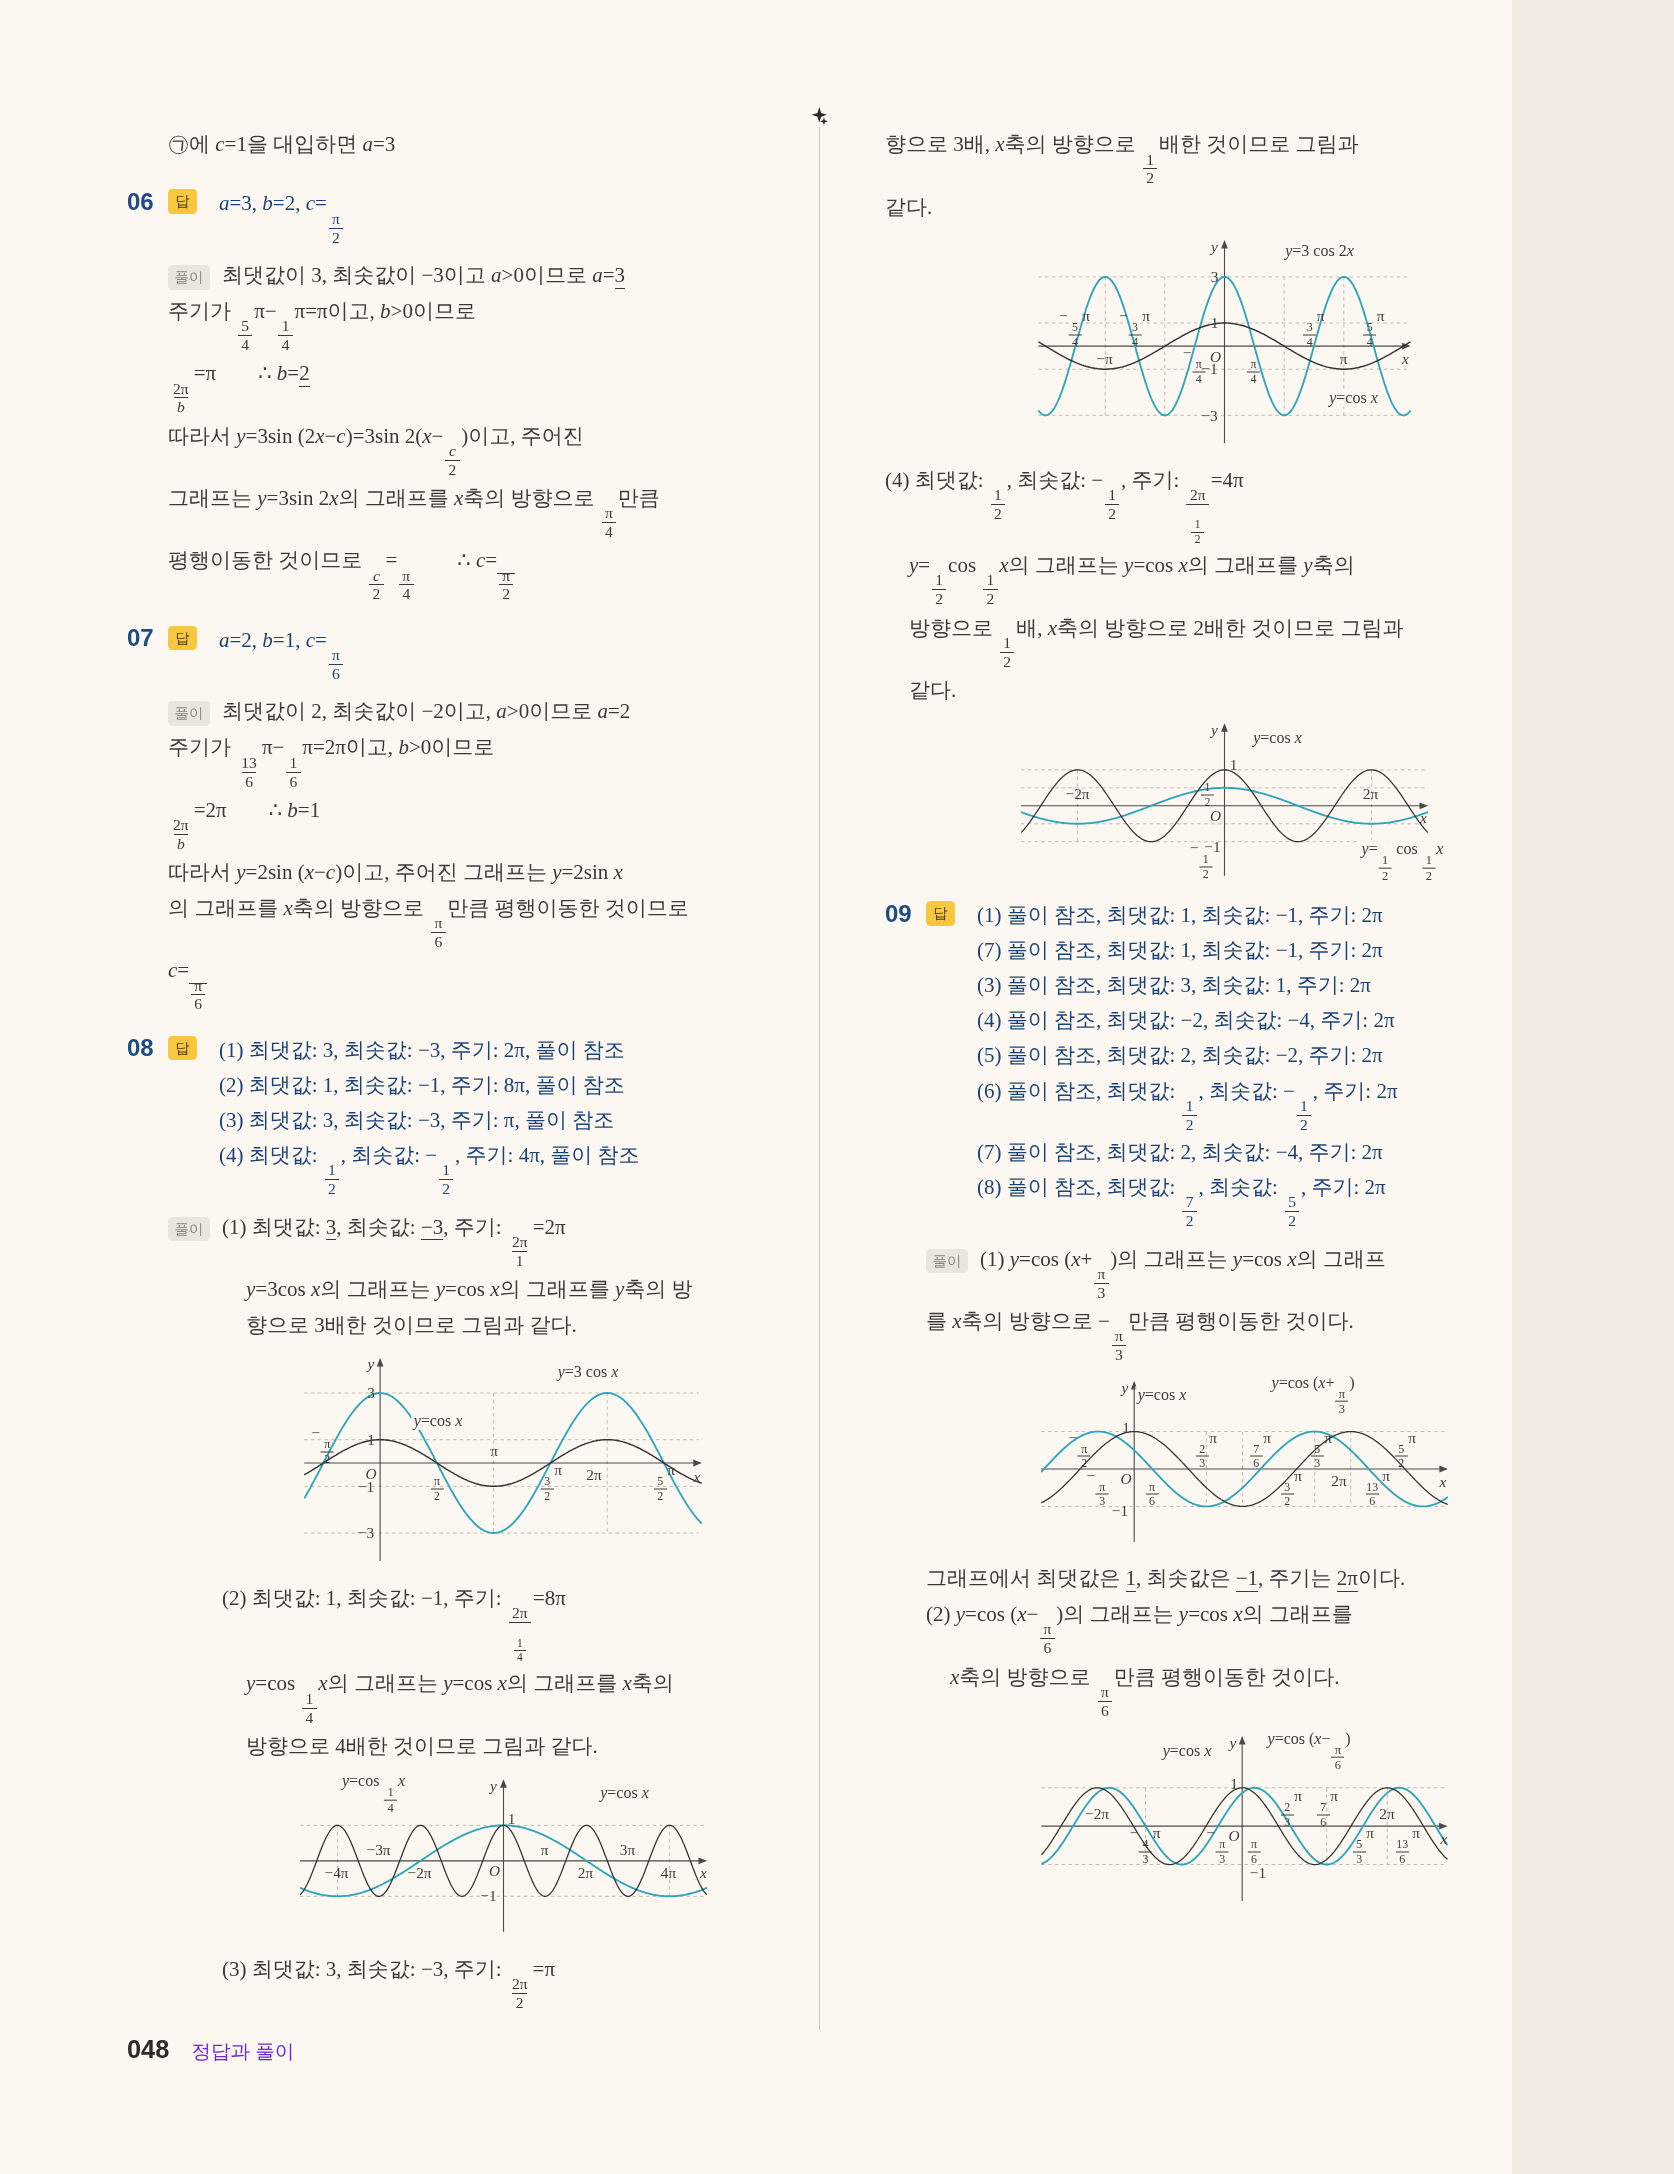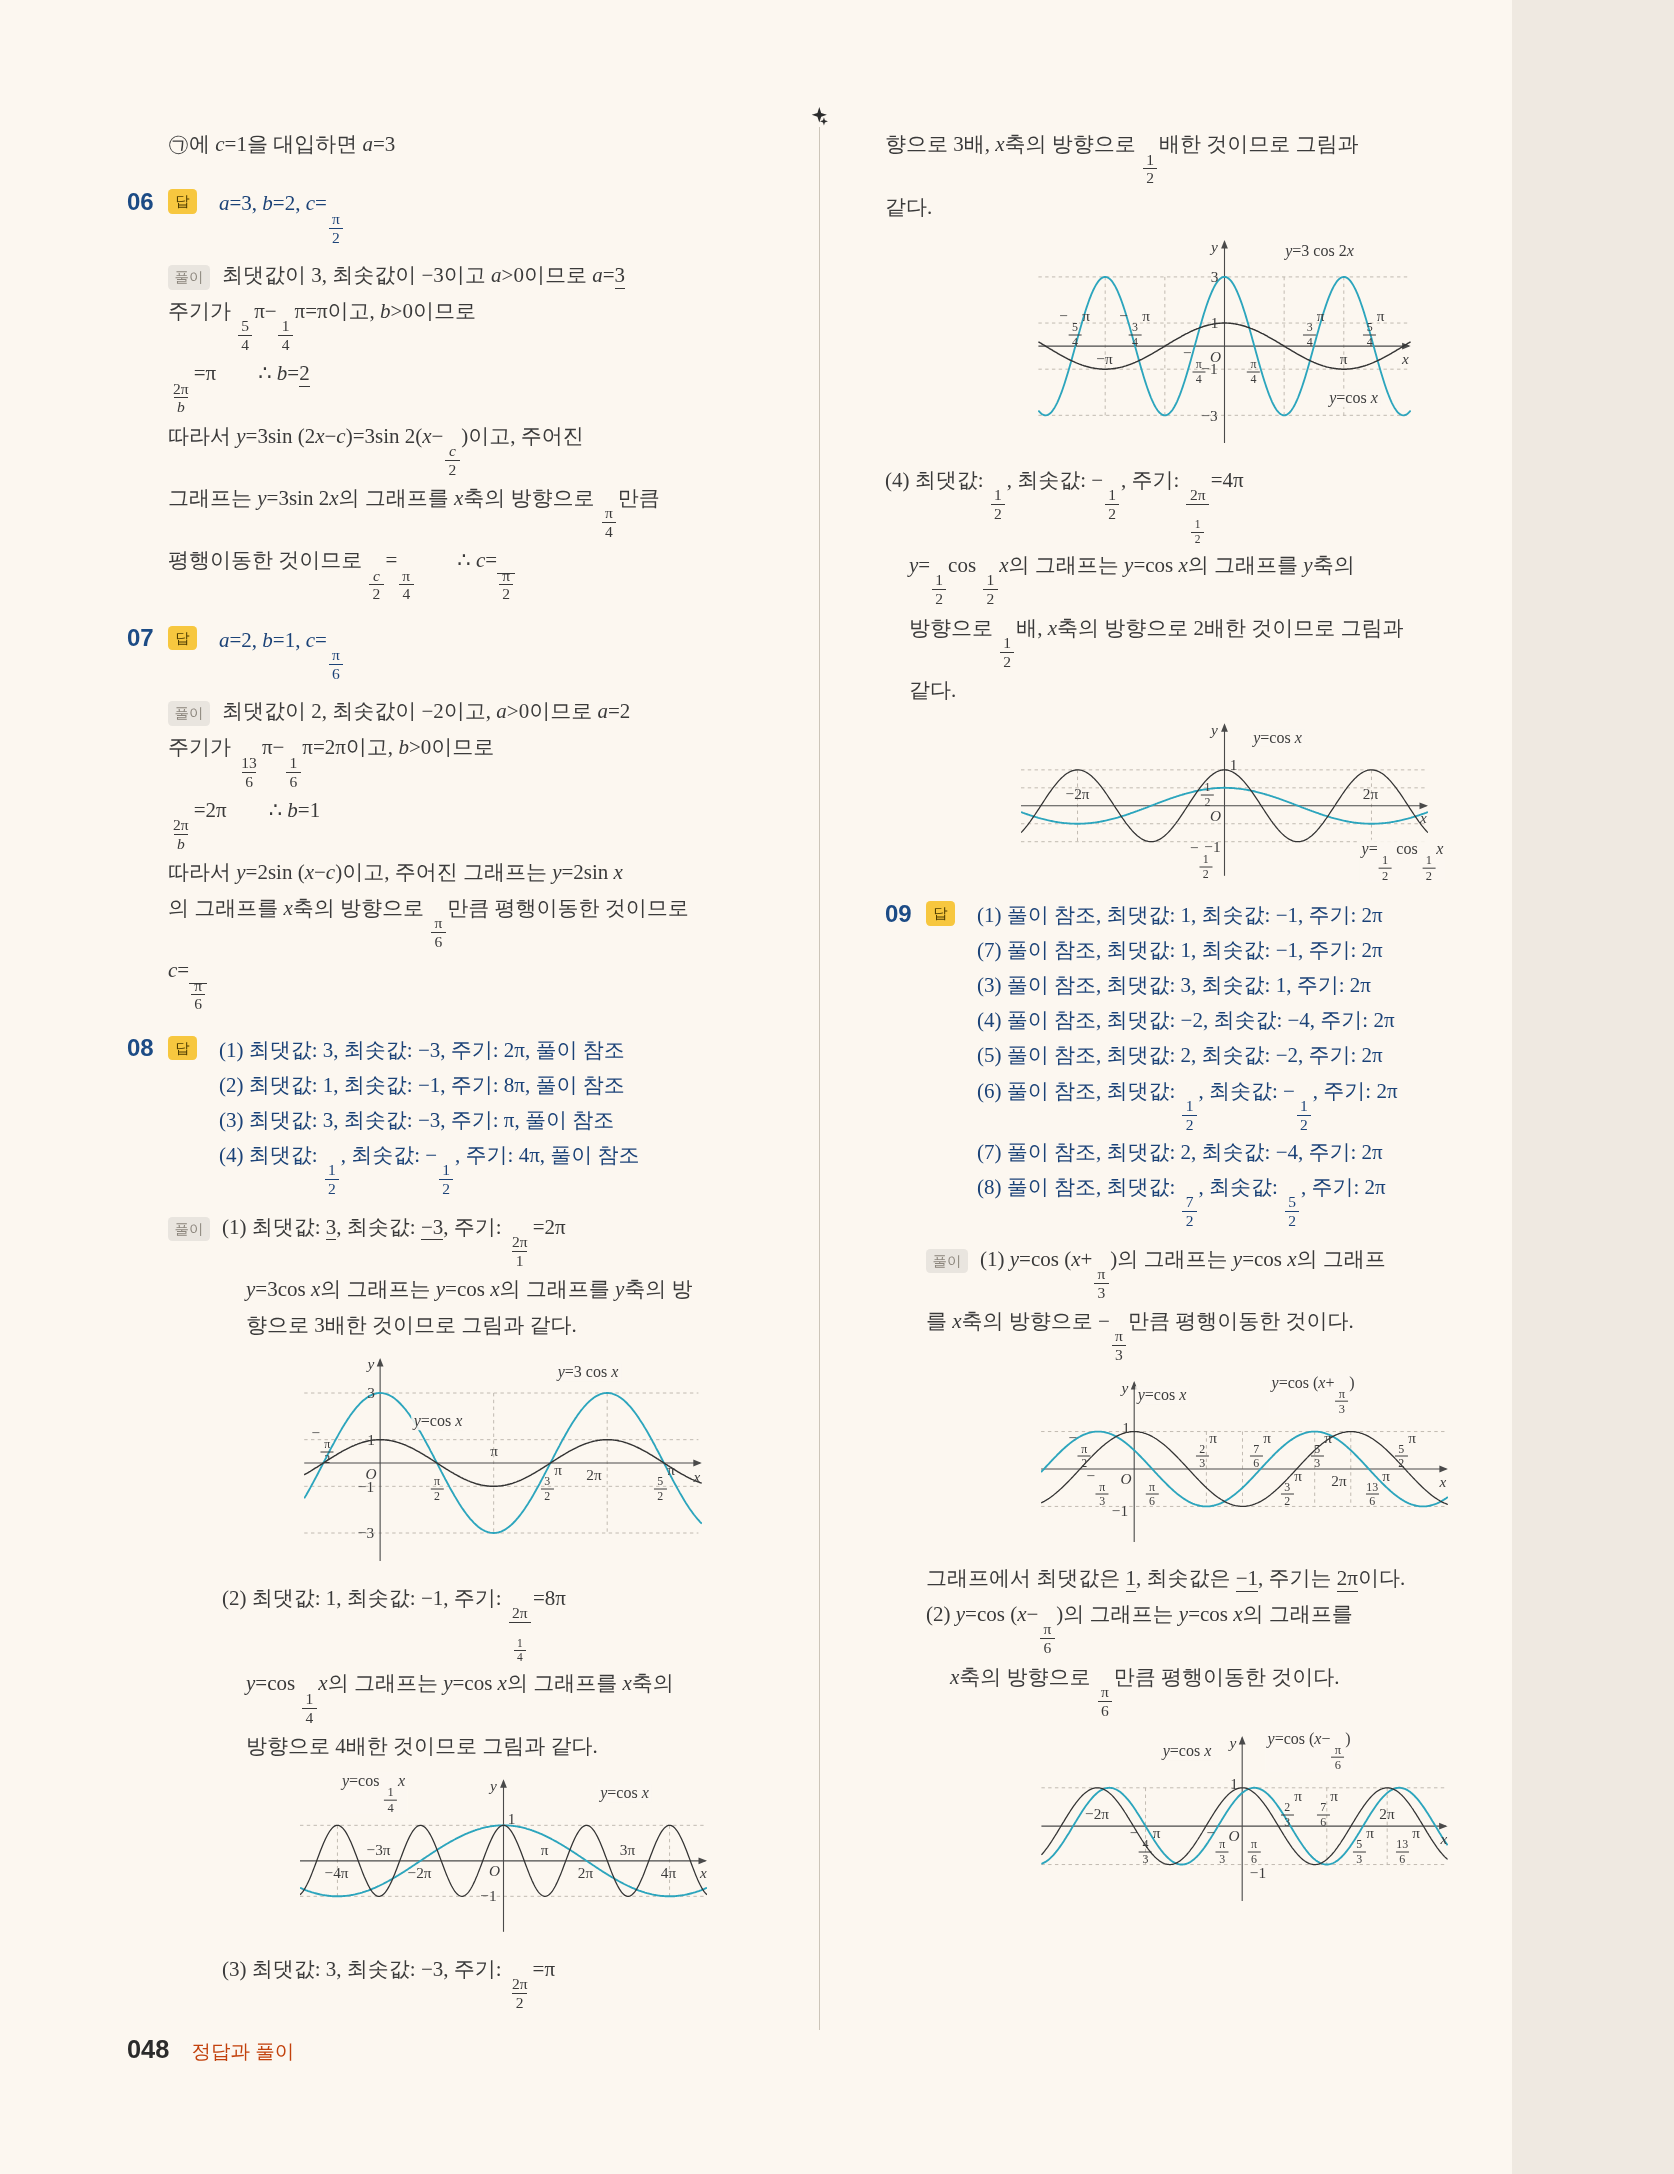--- a/index.html
+++ b/index.html
@@ -38,21 +38,21 @@
   .glbl{position:absolute;transform:translate(-50%,-50%);font-size:15.3px;color:#3c3c3c;
         white-space:nowrap;line-height:1.1;}
   .glbl .fr{font-size:0.78em;vertical-align:-0.8em;margin:0 0.8px;}
   .glbl.name{font-size:16px;background:rgba(252,247,240,0.88);padding:0 2.5px;}
 
   .divider{position:absolute;left:819px;top:127px;width:0.8px;height:1903px;background:#ccc5b9;}
   .divarrow{position:absolute;left:-9.3px;top:-20.3px;}
 
   .footer{position:absolute;left:127px;bottom:110px;display:flex;align-items:baseline;gap:22px;}
   .fnum{font-family:"Liberation Sans","DejaVu Sans",sans-serif;font-weight:bold;font-size:25.4px;color:#2b2b2b;}
-  .flabel{font-family:"Liberation Sans","DejaVu Sans",sans-serif;font-size:19.5px;color:#c2410c;}
+  .flabel{font-family:"Liberation Sans","DejaVu Sans",sans-serif;font-size:19.5px;color:#6d28d9;}
 </style>
 </head>
 <body>
 
 <div class="page">
 
   <div class="divider">
     <svg class="divarrow" width="18.6" height="25.4" viewBox="0 0 22 30">
       <path d="M11 0 L13.2 7 L20 9.2 L13.2 11.4 L11 18.4 L8.8 11.4 L2 9.2 L8.8 7 Z" fill="#2b2b2b"></path>
       <path d="M16.5 12 L17.6 15.6 L21.2 16.9 L17.6 18.2 L16.5 21.8 L15.4 18.2 L11.8 16.9 L15.4 15.6 Z" fill="#2b2b2b"></path>

